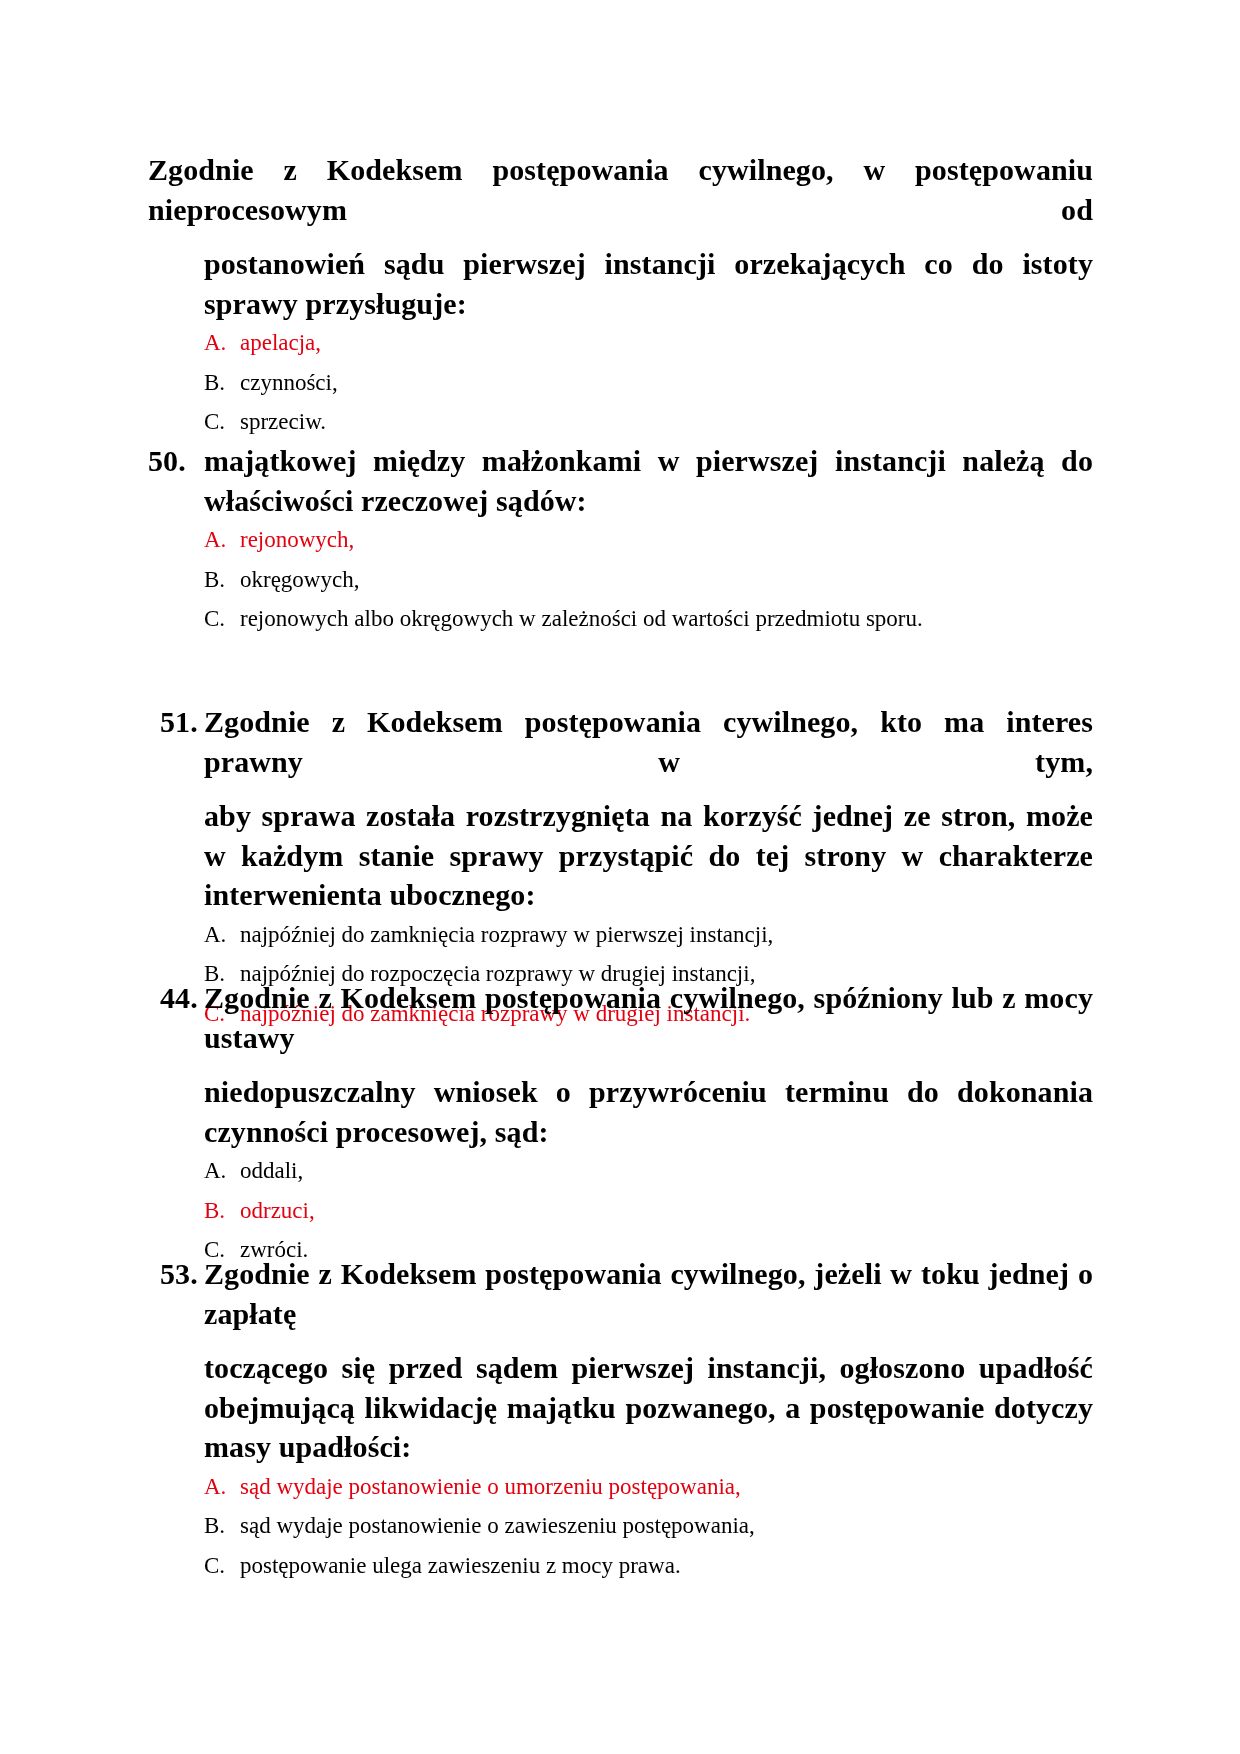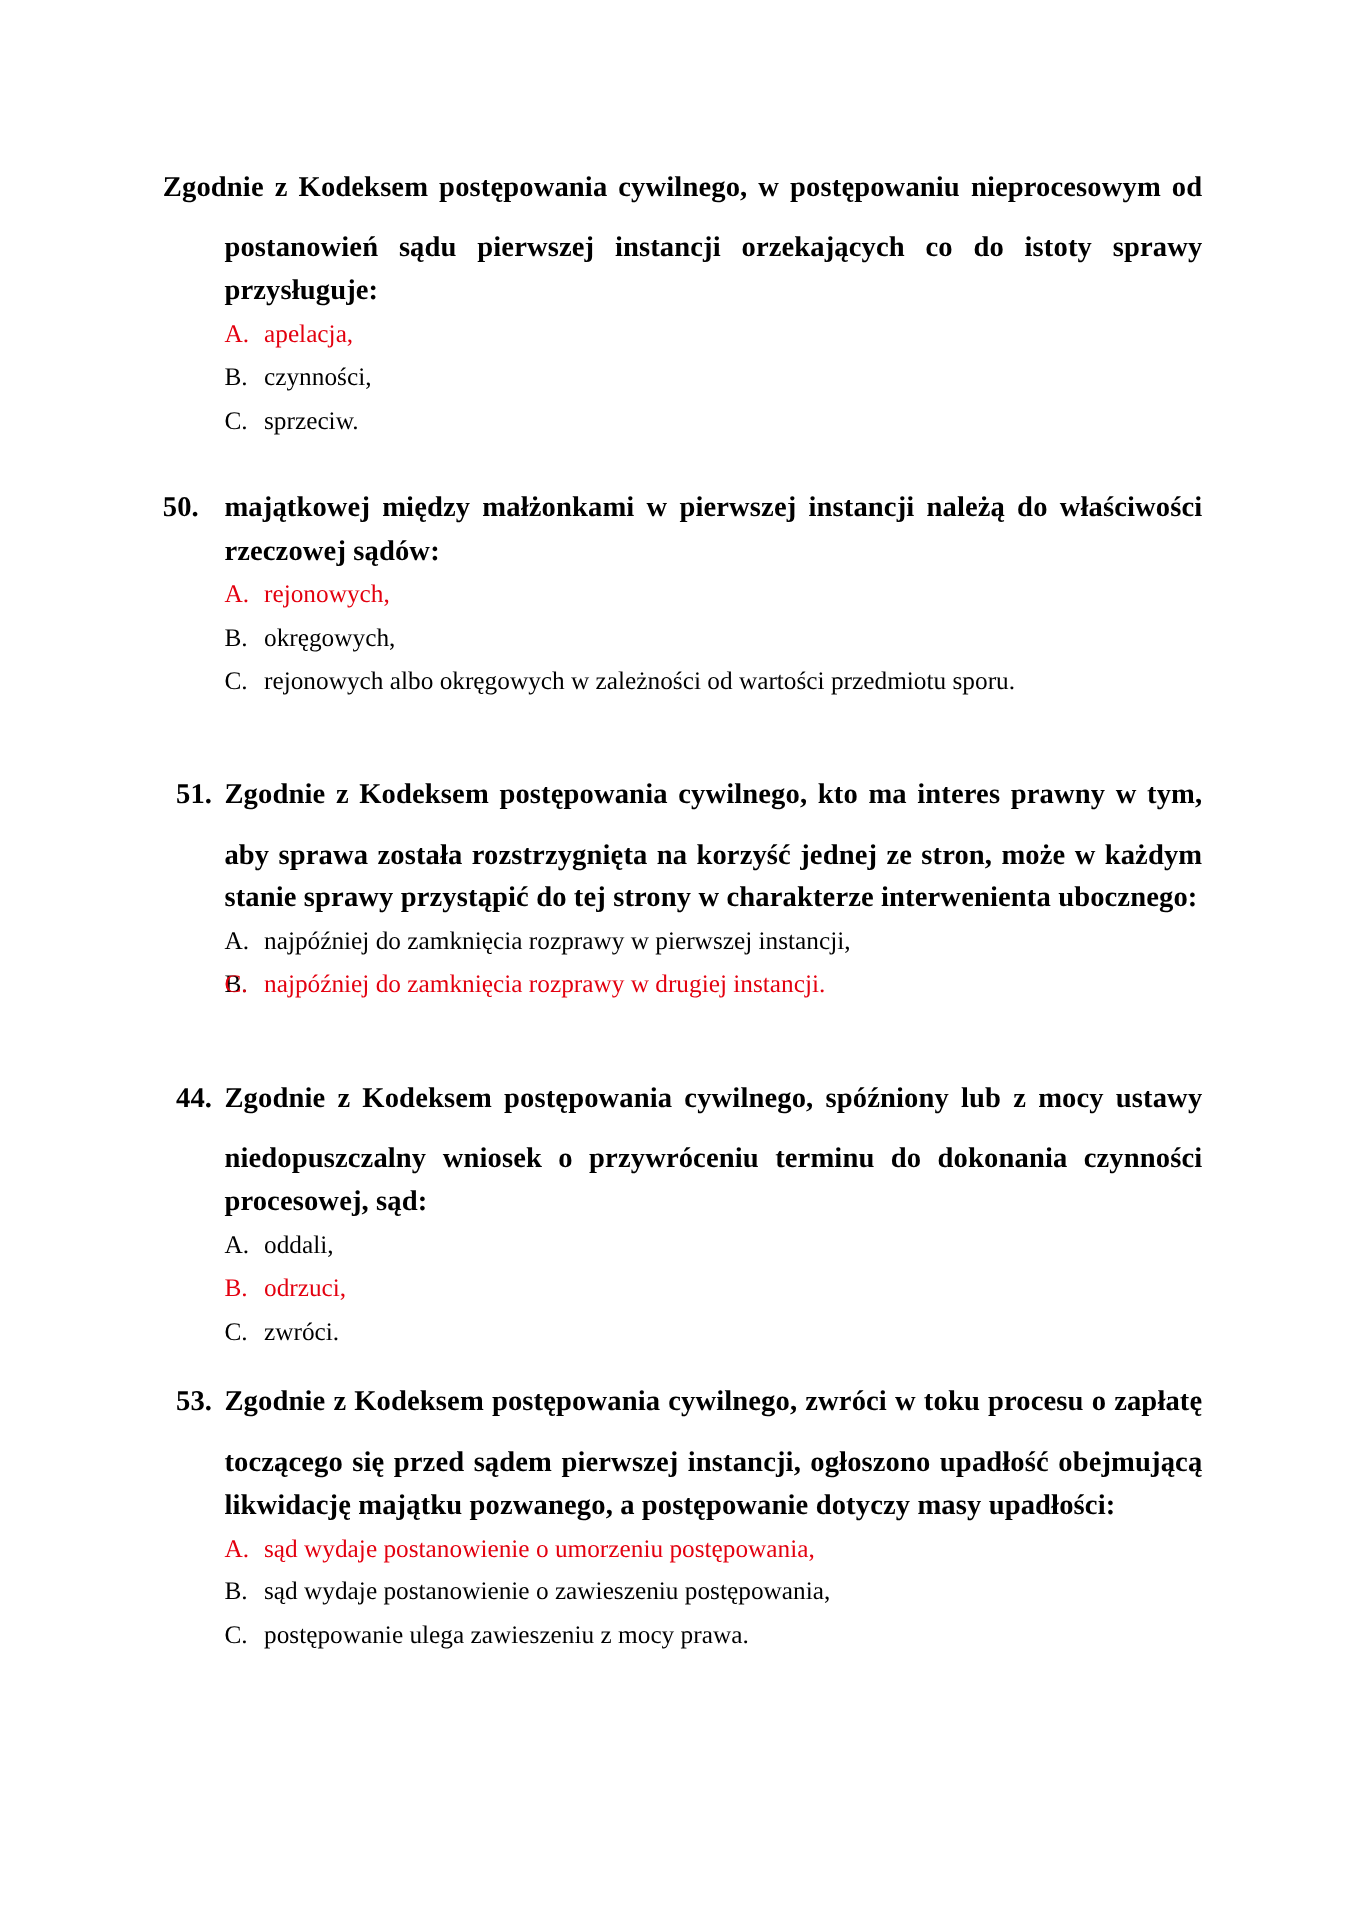--- a/index.html
+++ b/index.html
@@ -23,21 +23,21 @@
       height: 1754px;
     }
     .question {
       position: absolute;
       left: 148px;
       width: 945px;
     }
     .q-head {
       position: relative;
       font-weight: bold;
-      font-size: 26px;
+      font-size: 30px;
       line-height: 39.5px;
       text-align: justify;
       letter-spacing: 0.1px;
     }
     .q-head .num {
       position: absolute;
       left: 0;
       top: 0;
     }
     .q-head .text-first {
@@ -126,20 +126,21 @@
       <span class="text-first" style="padding-left:56px;">Zgodnie z Kodeksem postępowania cywilnego, kto ma interes prawny w tym,</span>
       <span class="text-rest last-left">aby sprawa została rozstrzygnięta na korzyść jednej ze stron, może w każdym stanie sprawy przystąpić do tej strony w charakterze interwenienta ubocznego:</span>
     </div>
     <ul class="options">
       <li class="option">
         <span class="letter">A.</span>
         <span>najpóźniej do zamknięcia rozprawy w pierwszej instancji,</span>
       </li>
       <li class="option">
         <span class="letter">B.</span>
+        <span>najpóźniej do rozpoczęcia rozprawy w drugiej instancji,</span>
       </li>
       <li class="option correct">
         <span class="letter">C.</span>
         <span>najpóźniej do zamknięcia rozprawy w drugiej instancji.</span>
       </li>
     </ul>
   </div>
 
   <div class="question" style="top:978px;">
     <div class="q-head">
@@ -159,21 +160,21 @@
       <li class="option">
         <span class="letter">C.</span>
         <span>zwróci.</span>
       </li>
     </ul>
   </div>
 
   <div class="question" style="top:1254px;">
     <div class="q-head">
       <span class="num" style="left:12px;">53.</span>
-      <span class="text-first" style="padding-left:56px;">Zgodnie z Kodeksem postępowania cywilnego, zwróci w toku procesu o zapłatę</span>
+      <span class="text-first" style="padding-left:56px;">Zgodnie z Kodeksem postępowania cywilnego, jeżeli w toku jednej o zapłatę</span>
       <span class="text-rest last-left">toczącego się przed sądem pierwszej instancji, ogłoszono upadłość obejmującą likwidację majątku pozwanego, a postępowanie dotyczy masy upadłości:</span>
     </div>
     <ul class="options">
       <li class="option correct">
         <span class="letter">A.</span>
         <span>sąd wydaje postanowienie o umorzeniu postępowania,</span>
       </li>
       <li class="option">
         <span class="letter">B.</span>
         <span>sąd wydaje postanowienie o zawieszeniu postępowania,</span>

